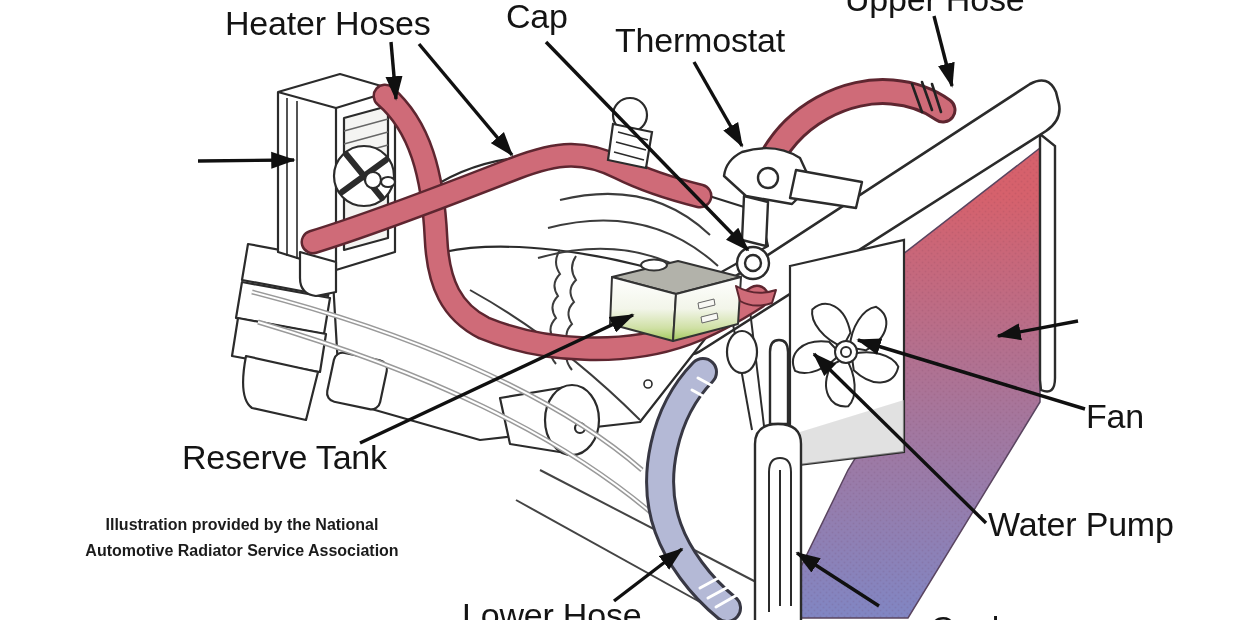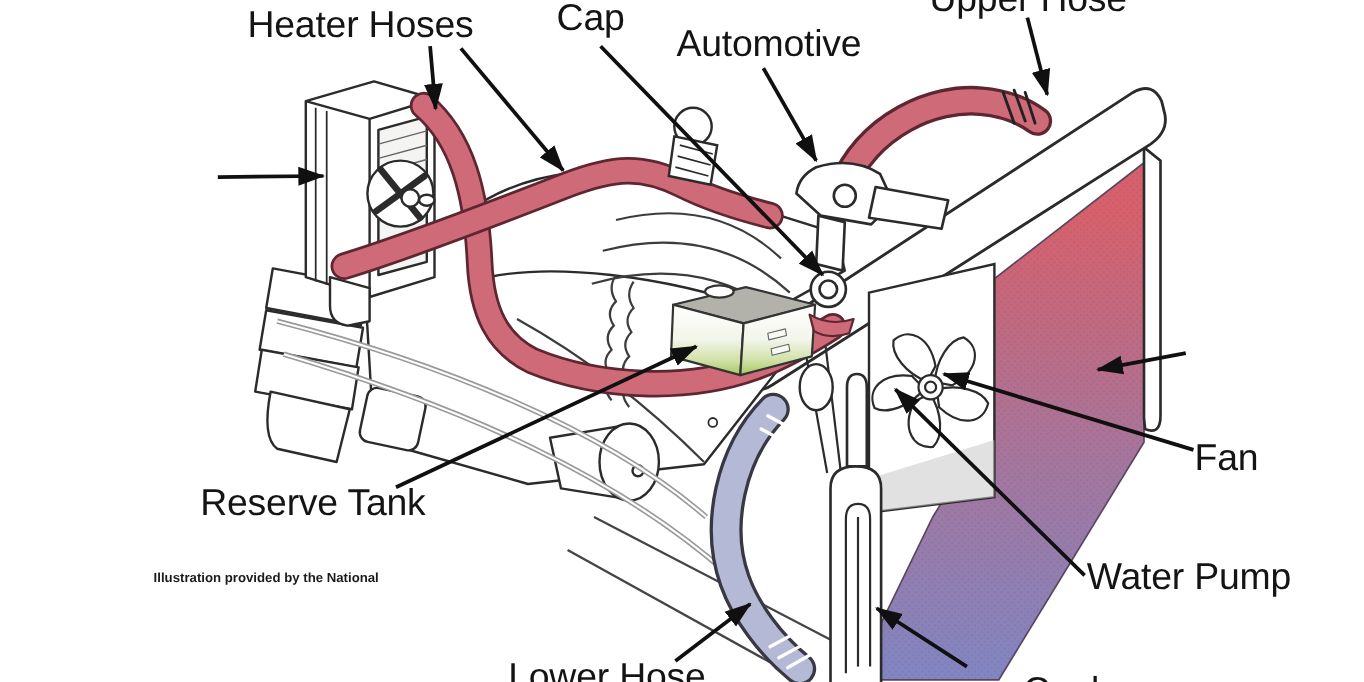--- a/index.html
+++ b/index.html
@@ -7,21 +7,21 @@
     position:relative;width:1240px;height:620px;overflow:hidden;
     background:#ffffff;font-family:"Liberation Sans",sans-serif;
   }
   .stage svg{position:absolute;left:0;top:0;}
   .part-label{
     position:absolute;font-size:34px;line-height:1.08;color:#141414;
     white-space:nowrap;letter-spacing:-0.2px;
   }
   .attribution{
     position:absolute;left:42px;top:512px;width:400px;text-align:center;
-    font-size:12px;line-height:26px;font-weight:700;color:#1b1b1b;
+    font-size:16px;line-height:26px;font-weight:700;color:#1b1b1b;
   }
   .lead{stroke:#101010;stroke-width:3.4;}
 </style>
 </head>
 <body>
 
 <div class="stage">
 
 <svg width="1240" height="620" viewBox="0 0 1240 620">
   <defs>
@@ -206,24 +206,25 @@
     <line class="lead" x1="1085" y1="409" x2="858" y2="340" marker-end="url(#ah)"></line>
     <line class="lead" x1="986" y1="523" x2="814" y2="354" marker-end="url(#ah)"></line>
     <line class="lead" x1="879" y1="606" x2="797" y2="553" marker-end="url(#ah)"></line>
     <line class="lead" x1="614" y1="601" x2="682" y2="549" marker-end="url(#ah)"></line>
     <line class="lead" x1="360" y1="443" x2="633" y2="315" marker-end="url(#ah)"></line>
   </g>
 </svg>
 
   <div class="part-label" style="left:225px;top:5px">Heater Hoses</div>
   <div class="part-label" style="left:506px;top:-2px">Cap</div>
-  <div class="part-label" style="left:615px;top:22px">Automotive</div>
+  <div class="part-label" style="left:615px;top:22px">Thermostat</div>
   <div class="part-label" style="left:845px;top:-19px">Upper Hose</div>
   <div class="part-label" style="left:1086px;top:398px">Fan</div>
   <div class="part-label" style="left:988px;top:506px">Water Pump</div>
   <div class="part-label" style="left:930px;top:610px">Cooler</div>
   <div class="part-label" style="left:182px;top:439px">Reserve Tank</div>
   <div class="part-label" style="left:462px;top:597px">Lower Hose</div>
 
   <div class="attribution">
     <div>Illustration provided by the National</div>
+    <div>Automotive Radiator Service Association</div>
   </div>
 </div>
 
 </body></html>

